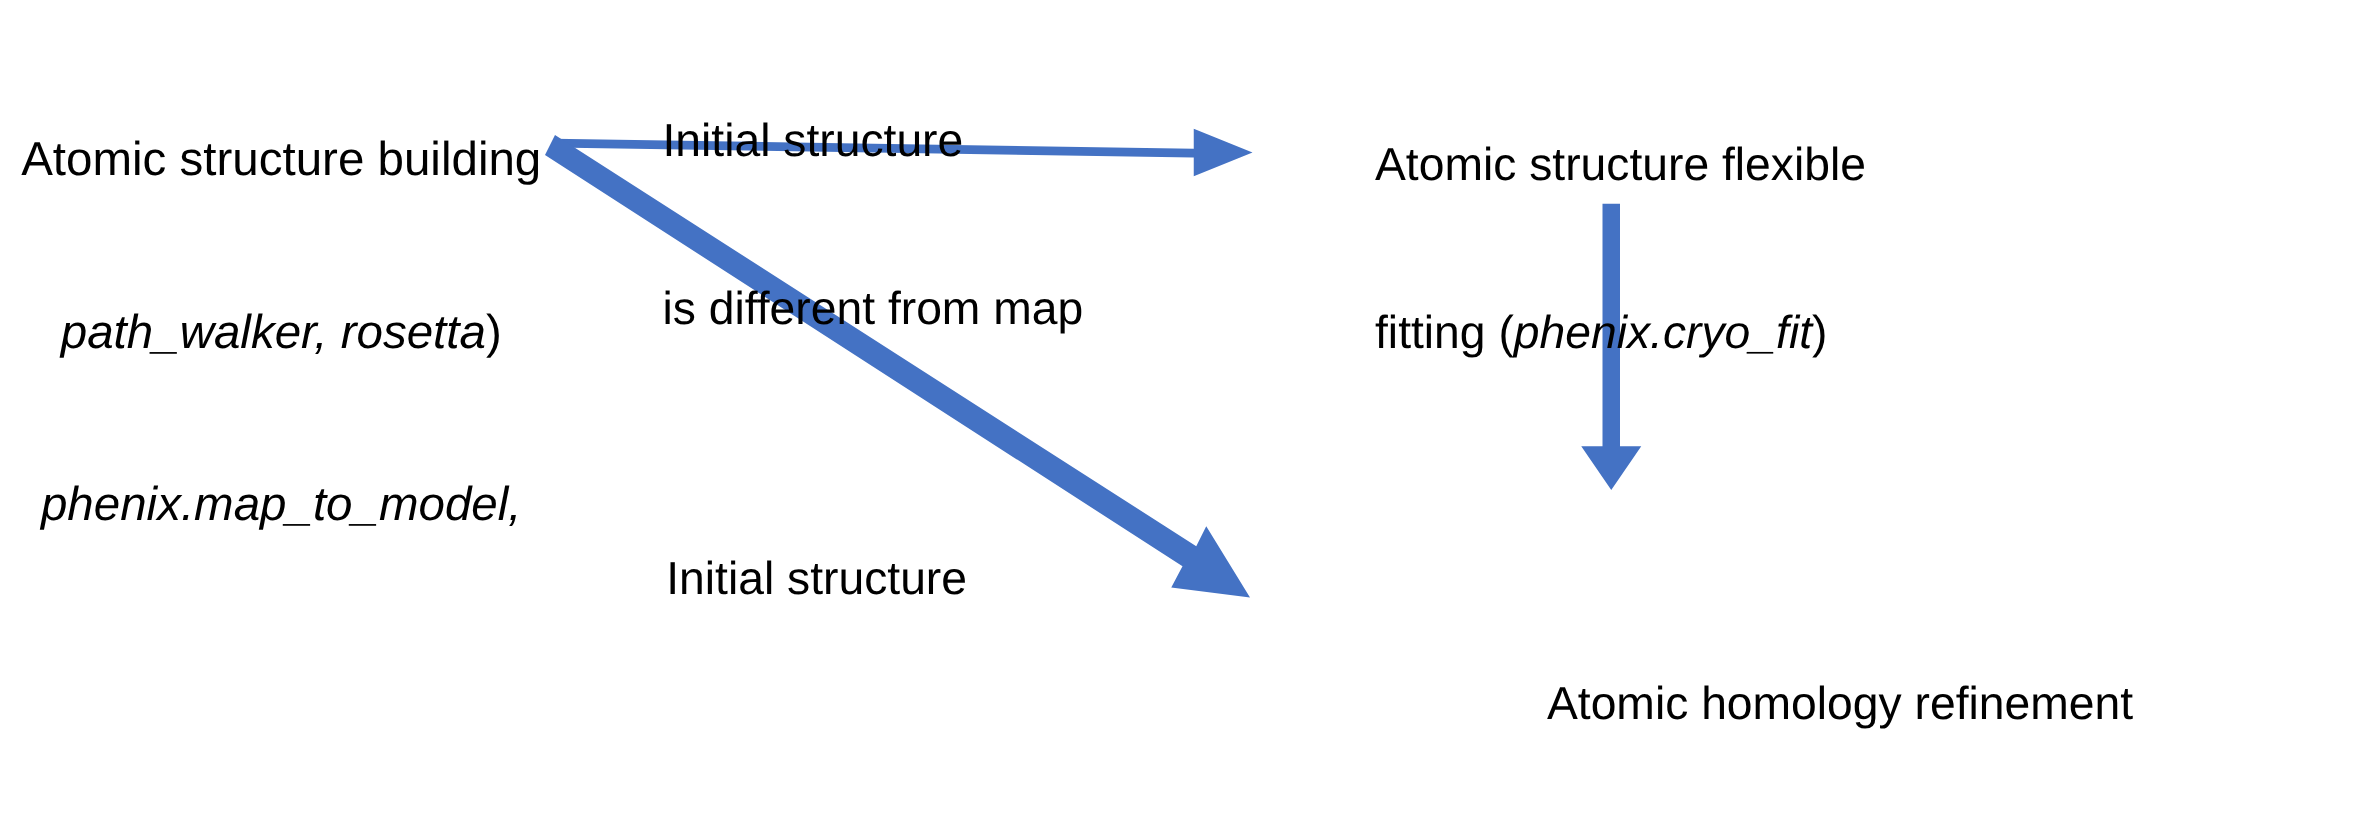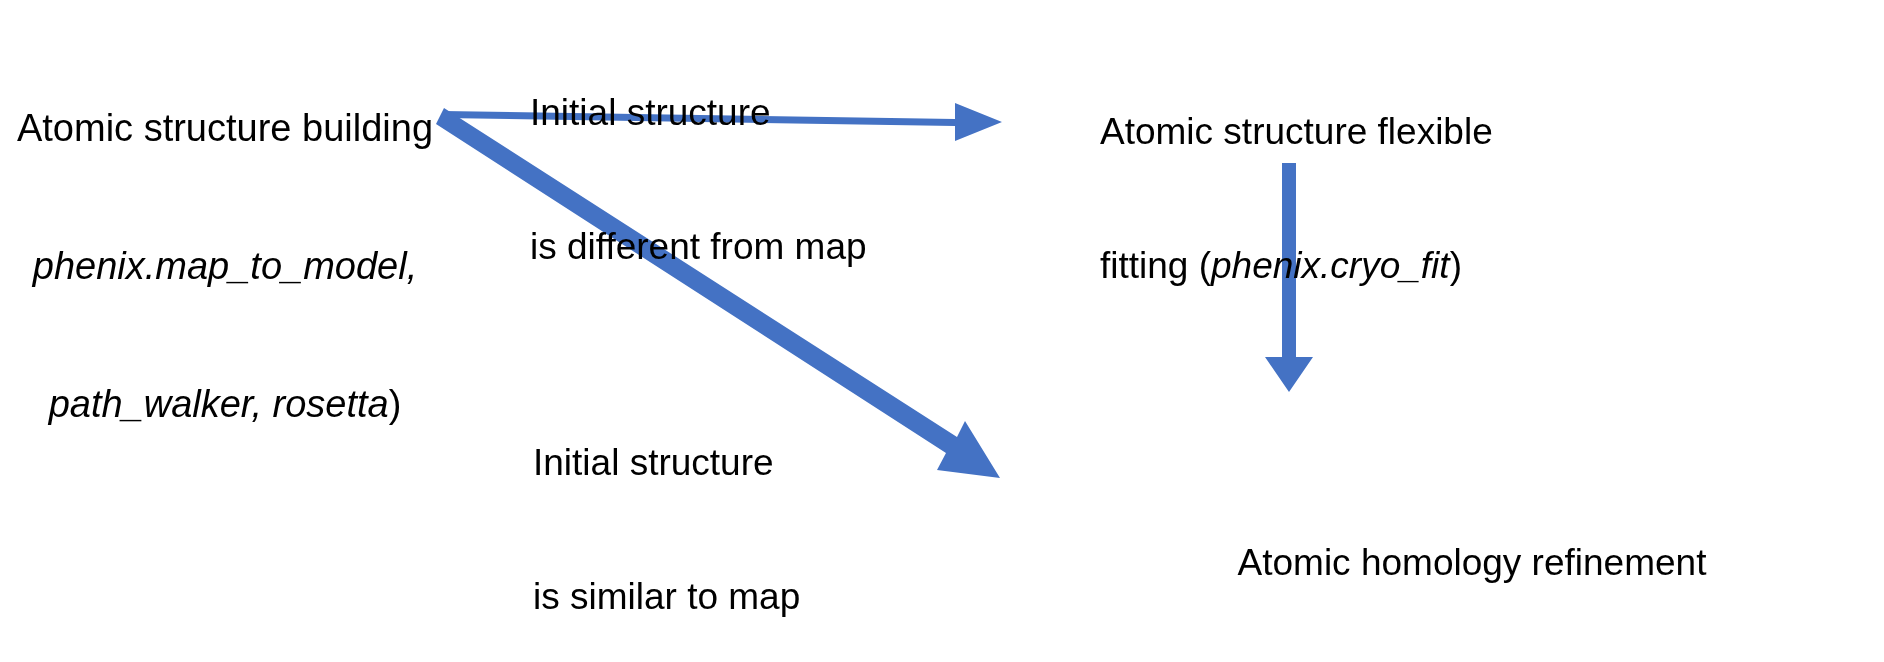--- a/index.html
+++ b/index.html
@@ -95,37 +95,36 @@
       <path d="M 444,108 L 957,437 L 965,421 L 1000,478 L 937,470 L 946,453 L 436,124 Z" fill="#4472C4"></path>
     </g>
 
     <g>
       <path d="M 1282,163 L 1296,163 L 1296,357 L 1313,357 L 1289,392 L 1265,357 L 1282,357 Z" fill="#4472C4"></path>
     </g>
   </svg>
 
   <div class="node" id="node-building">
     <span class="ln">Atomic structure building</span>
+    <span class="ln"><span class="ital">path_walker, rosetta</span><span>)</span></span>
     <span class="ln ital">phenix.map_to_model,</span>
-    <span class="ln"><span class="ital">path_walker, rosetta</span><span>)</span></span>
   </div>
 
   <div class="node" id="label-different">
     <span class="ln">Initial structure</span>
     <span class="ln">is different from map</span>
   </div>
 
   <div class="node" id="node-flexible-fitting">
     <span class="ln">Atomic structure flexible</span>
     <span class="ln"><span>fitting (</span><span class="ital">phenix.cryo_fit</span><span>)</span></span>
   </div>
 
   <div class="node" id="label-similar">
     <span class="ln">Initial structure</span>
-    <span class="ln">is similar to map</span>
   </div>
 
   <div class="node" id="node-refinement">
     <span class="ln">Atomic homology refinement</span>
     
   </div>
 
 </div>
 
 </body></html>

